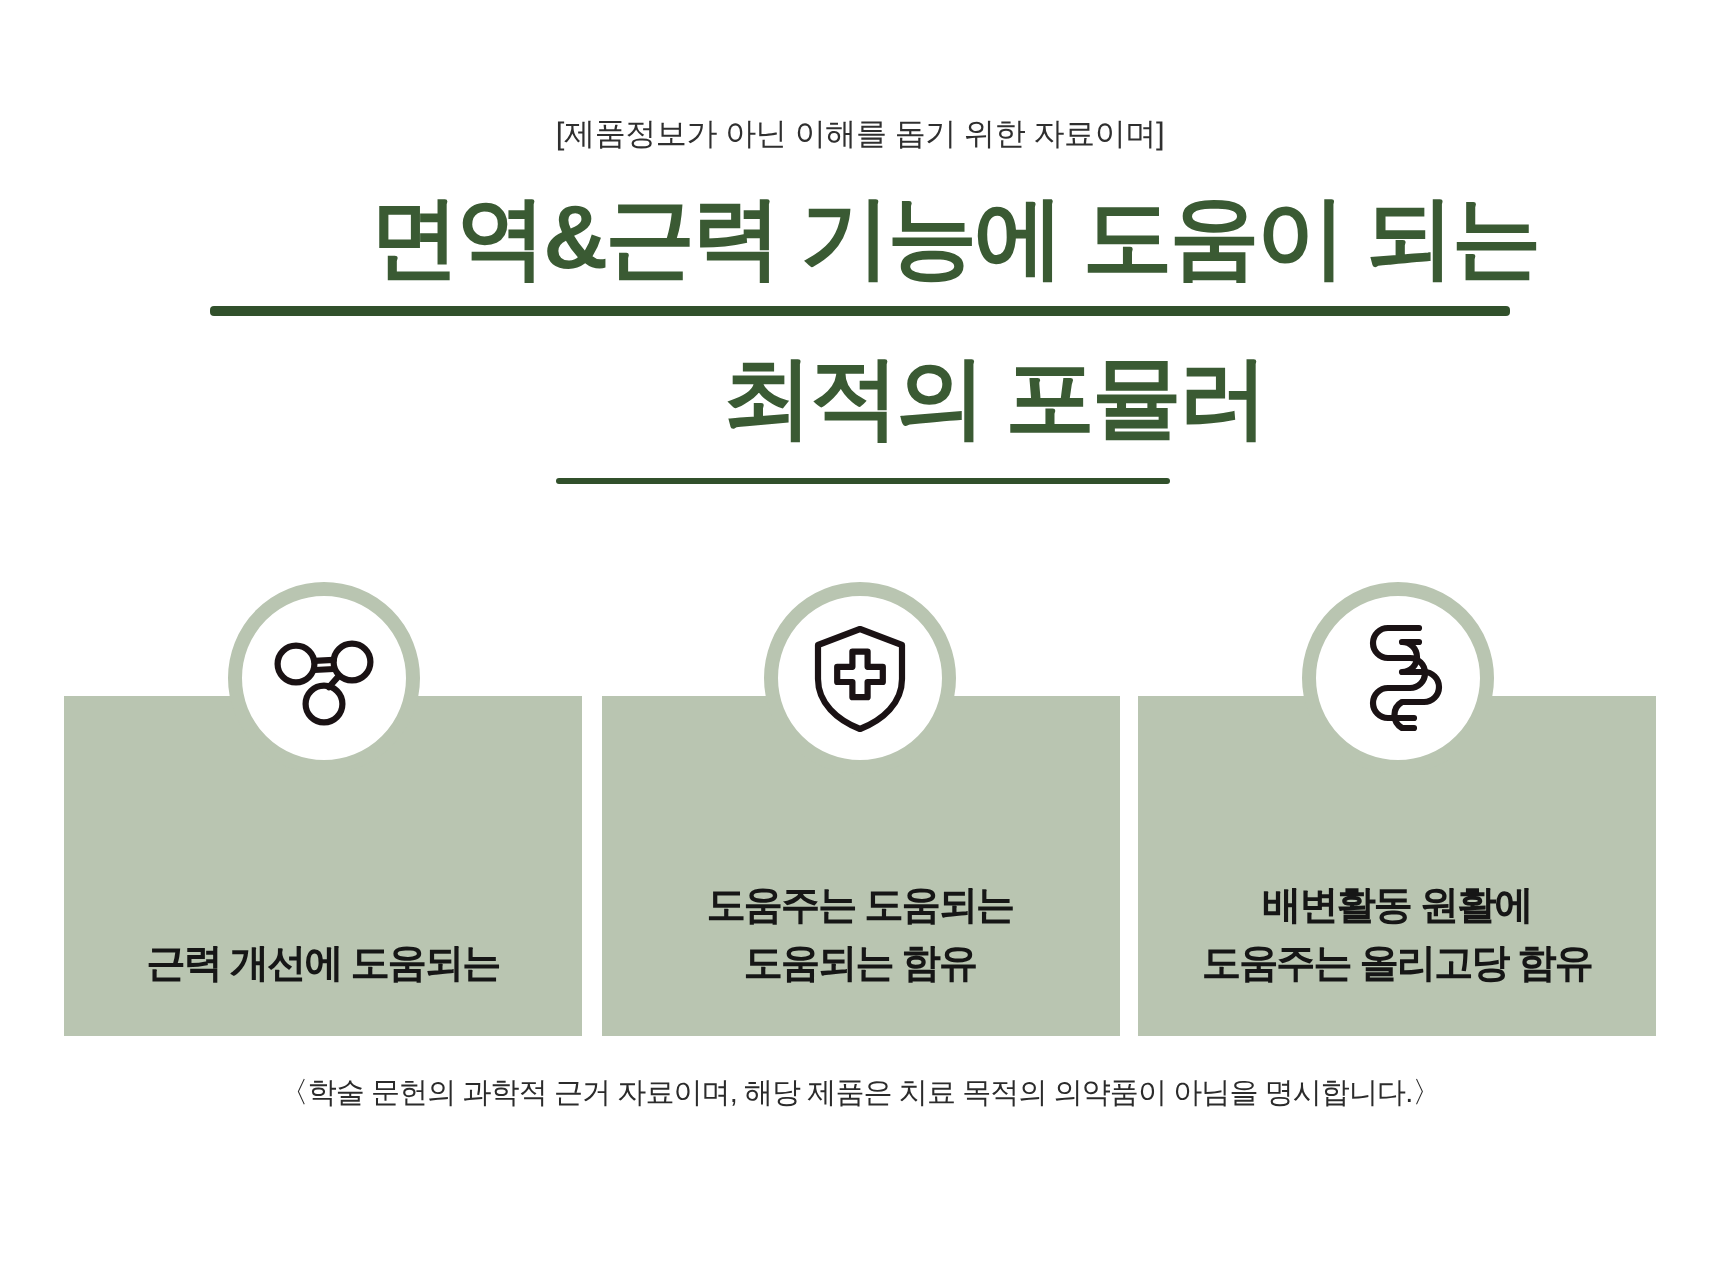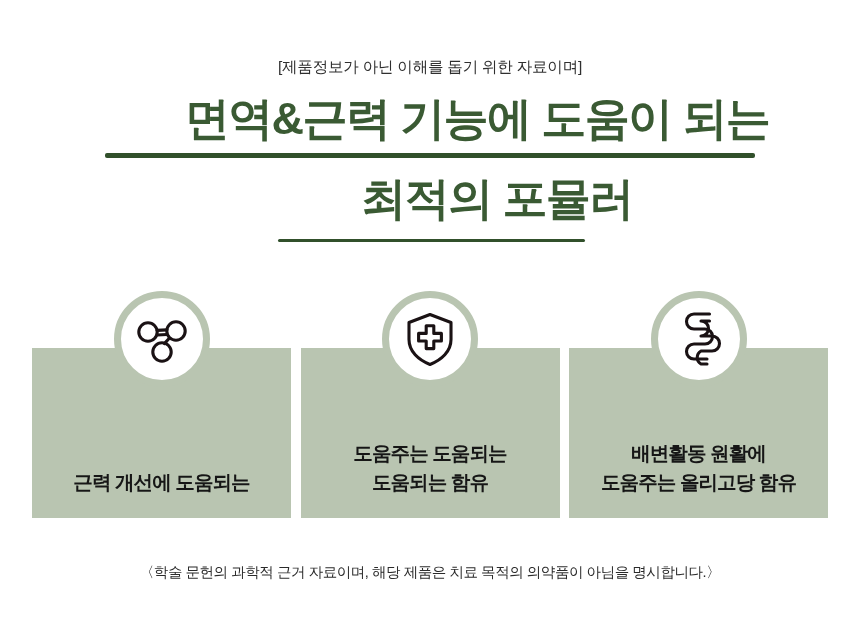--- a/index.html
+++ b/index.html
@@ -127,21 +127,21 @@
     letter-spacing: -0.9px;
   }
   .card-text .tl {
     display: block;
     white-space: nowrap;
   }
 
   
   .footnote {
     position: absolute;
-    top: 563px;
+    top: 537px;
     left: 0;
     width: 860px;
     text-align: center;
     font-size: 14.5px;
     font-weight: 400;
     color: #2b2b2b;
     letter-spacing: -0.45px;
   }
 </style>
 </head>

